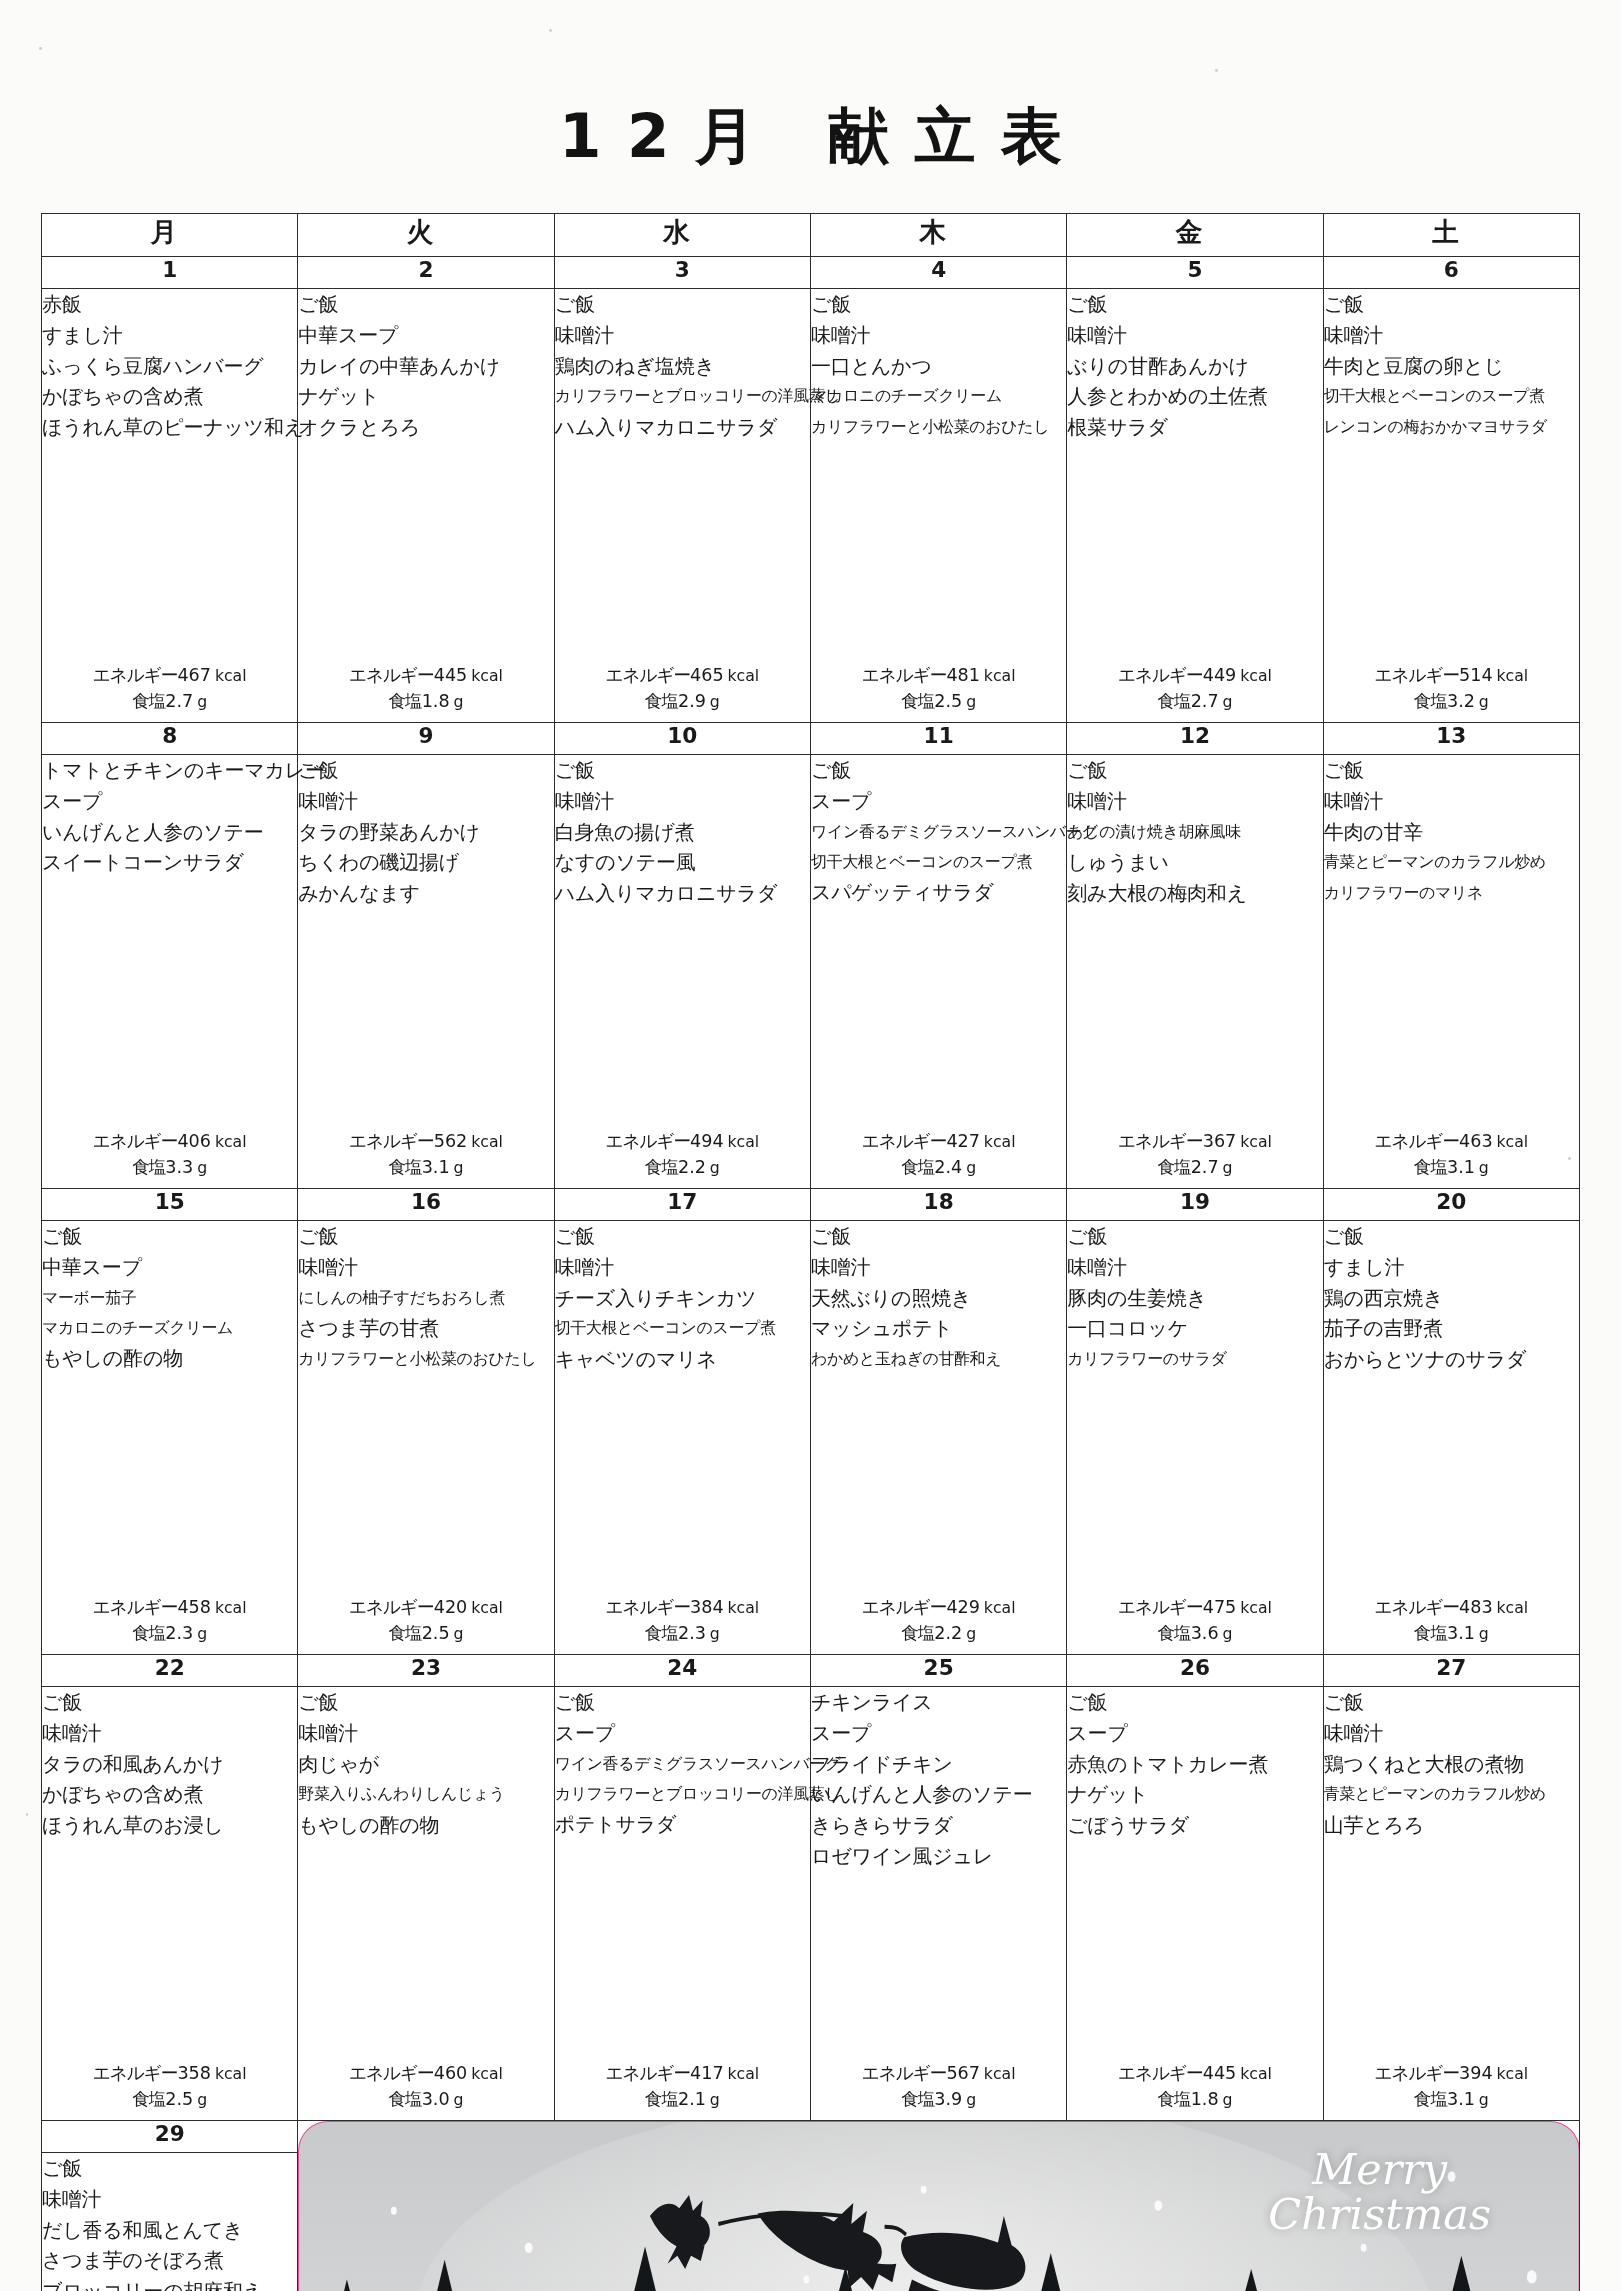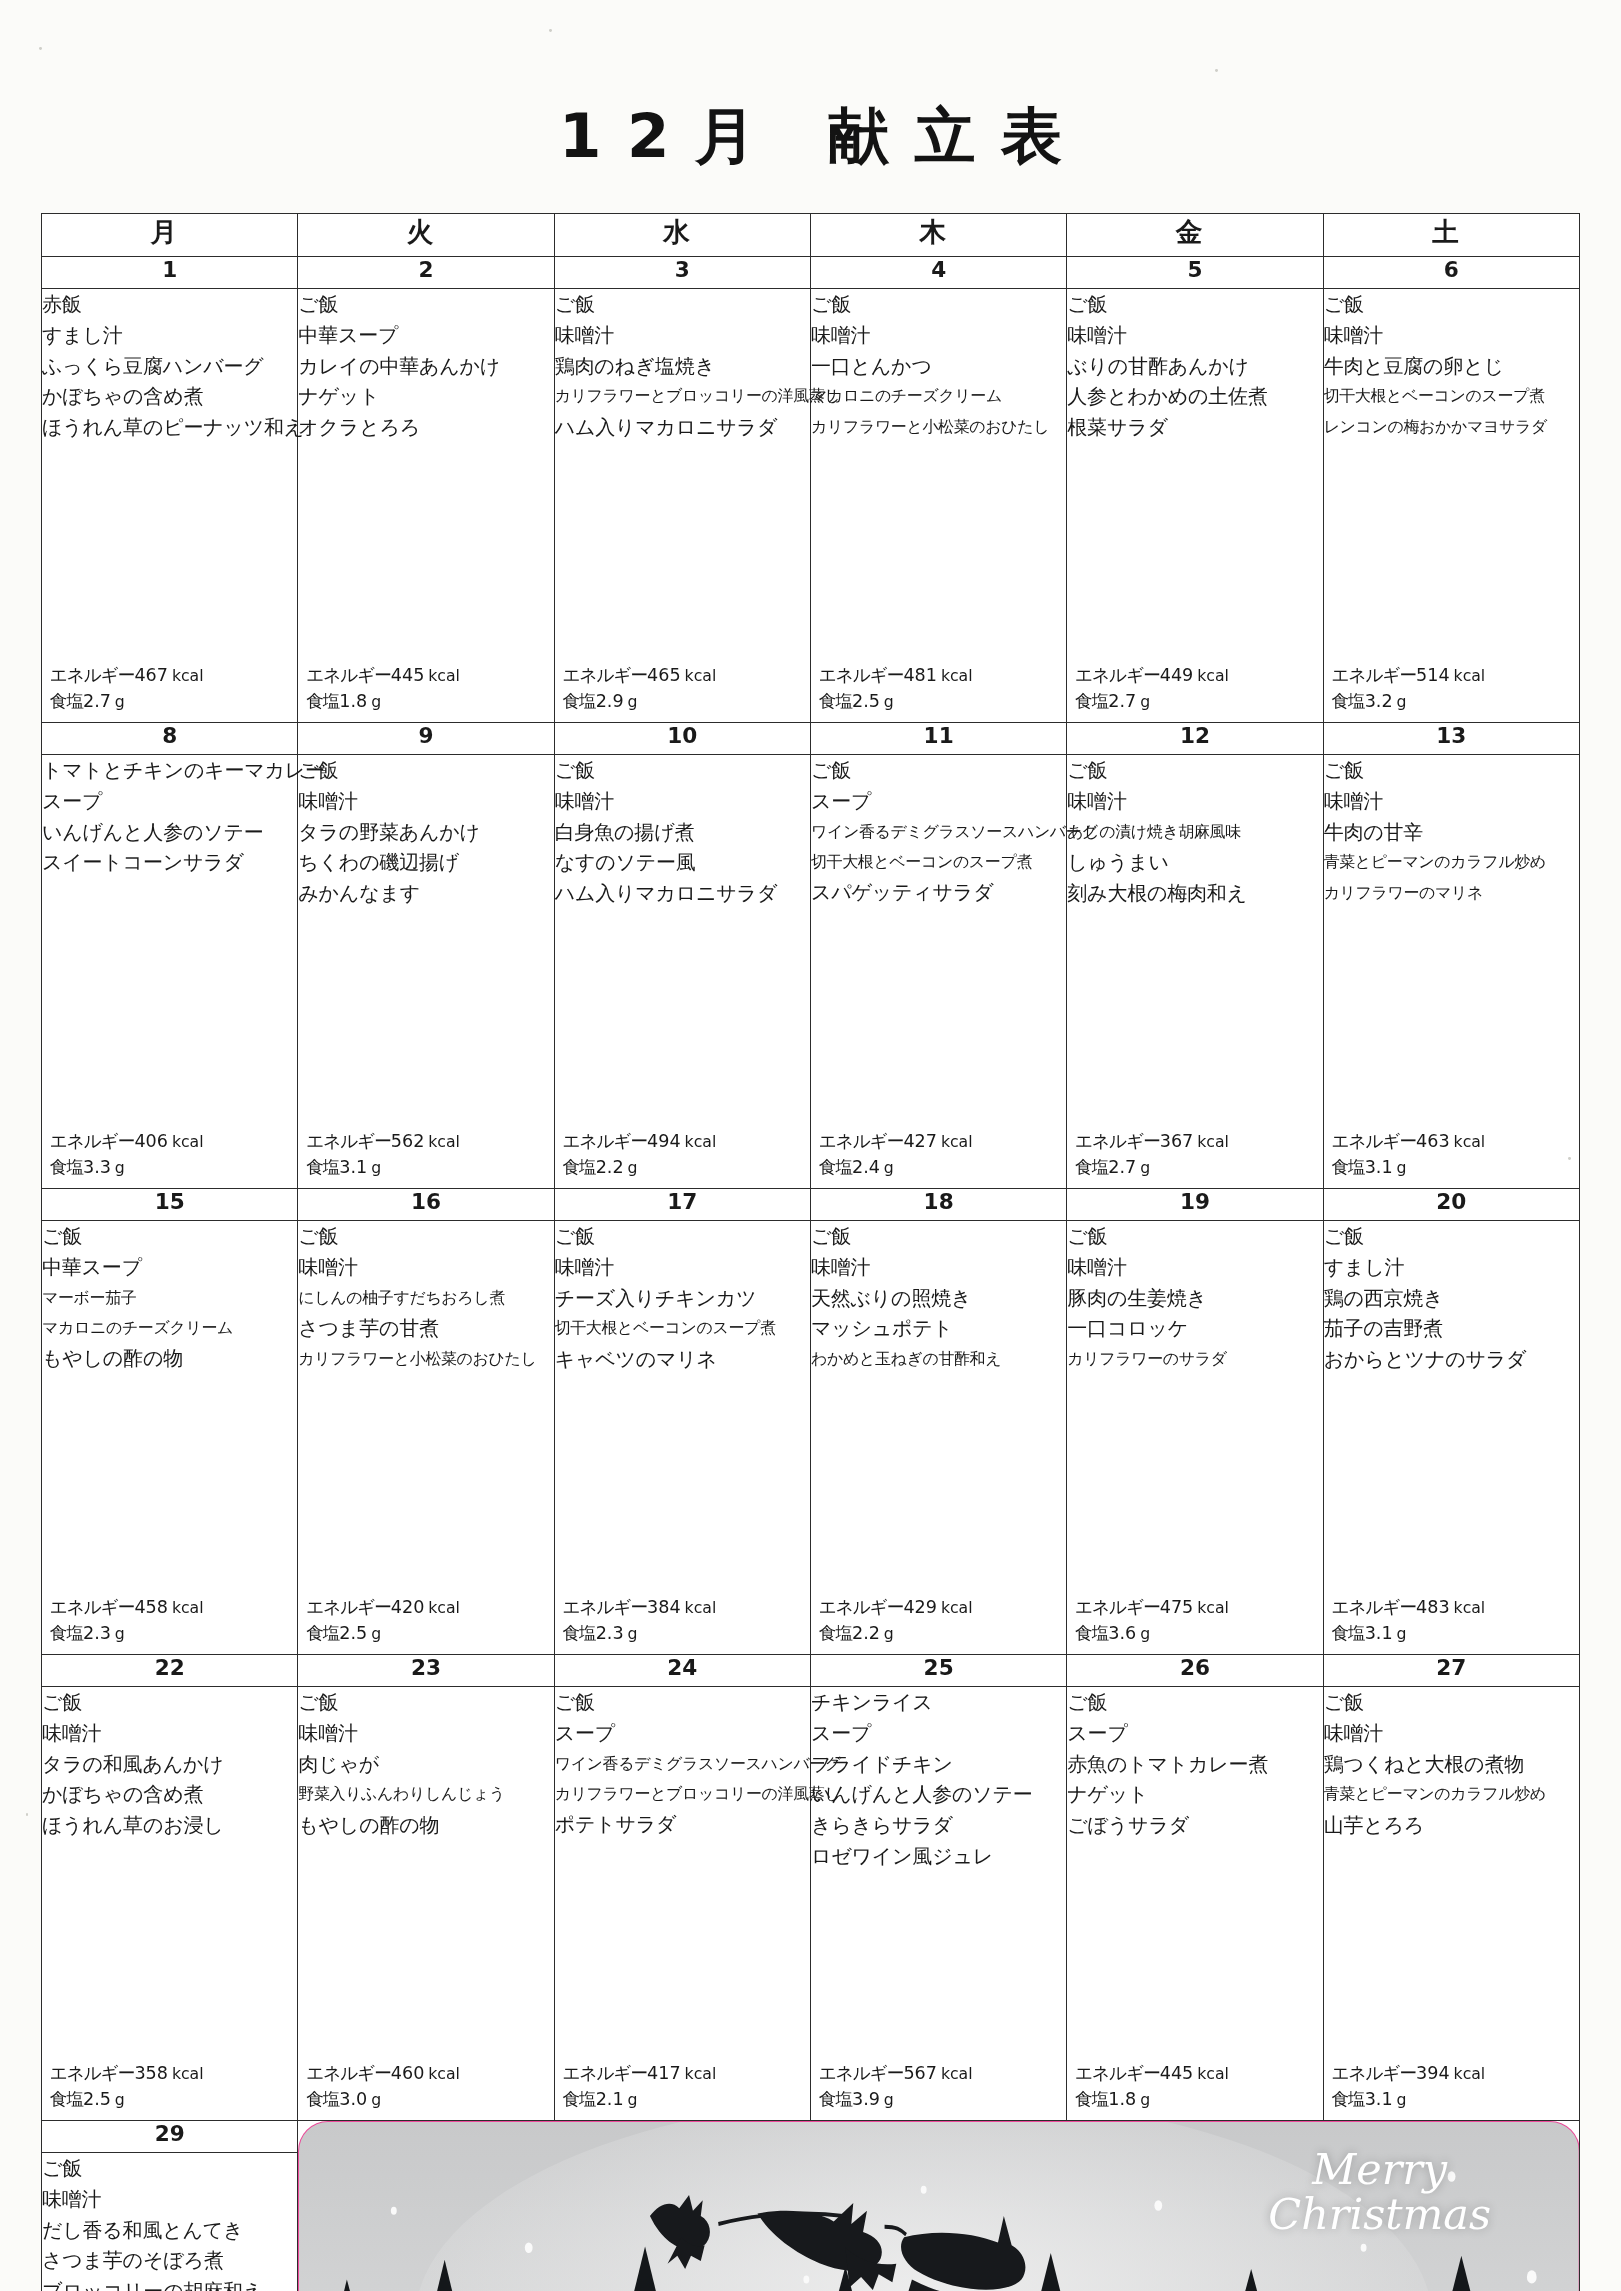--- a/index.html
+++ b/index.html
@@ -86,21 +86,21 @@
   }
   .nutri {
     position: absolute;
     left: 7.8px; right: 7.8px;
     bottom: 7.8px;
     font-size: 17.6px;
     font-family: "DejaVu Sans", sans-serif;
   }
   .nutri .row {
     display: flex;
-    justify-content: flex-start;
+    justify-content: center;
     align-items: baseline;
     line-height: 1.45;
   }
   .nutri .lab { letter-spacing: -1px; }
   .nutri .val { font-variant-numeric: tabular-nums; }
   .nutri .unit { font-size: 15.7px; padding-left: 3.9px; }
 
   
   .xmas {
     padding: 0;

